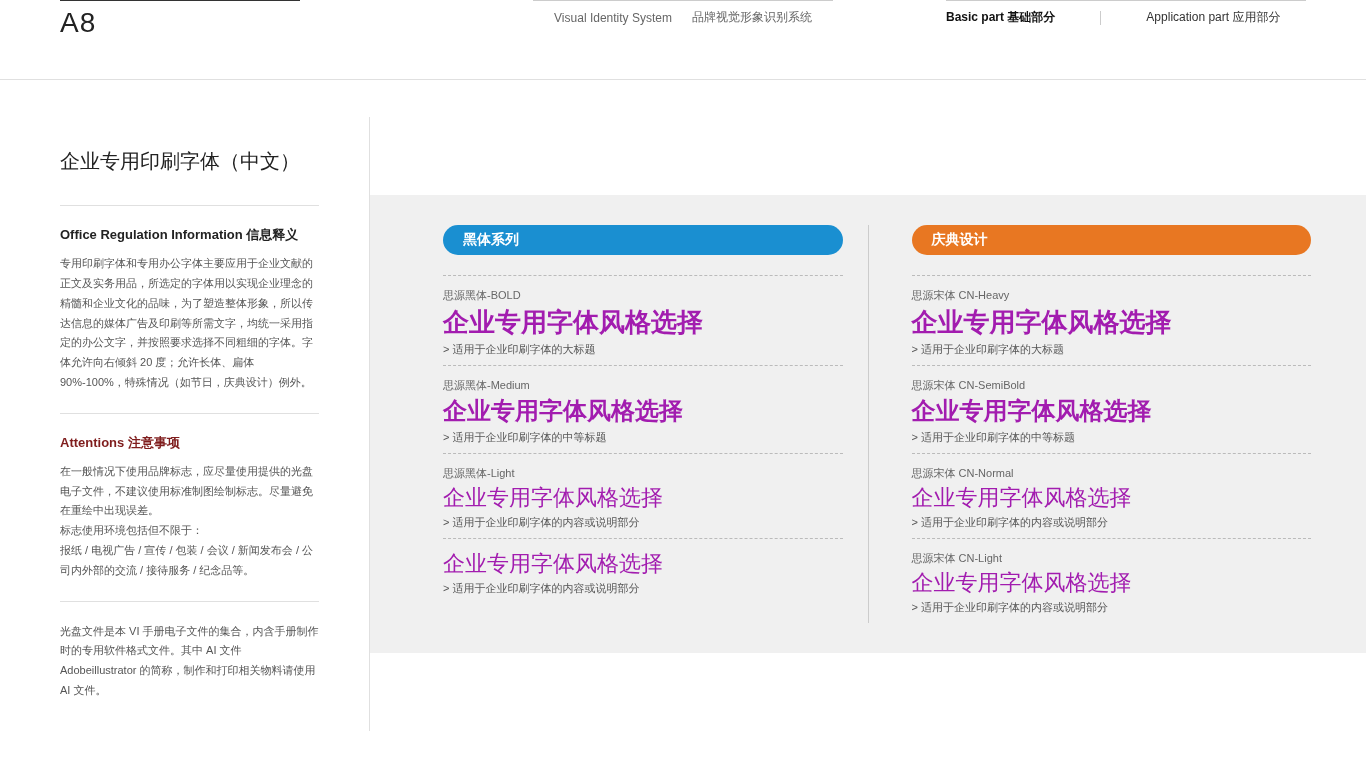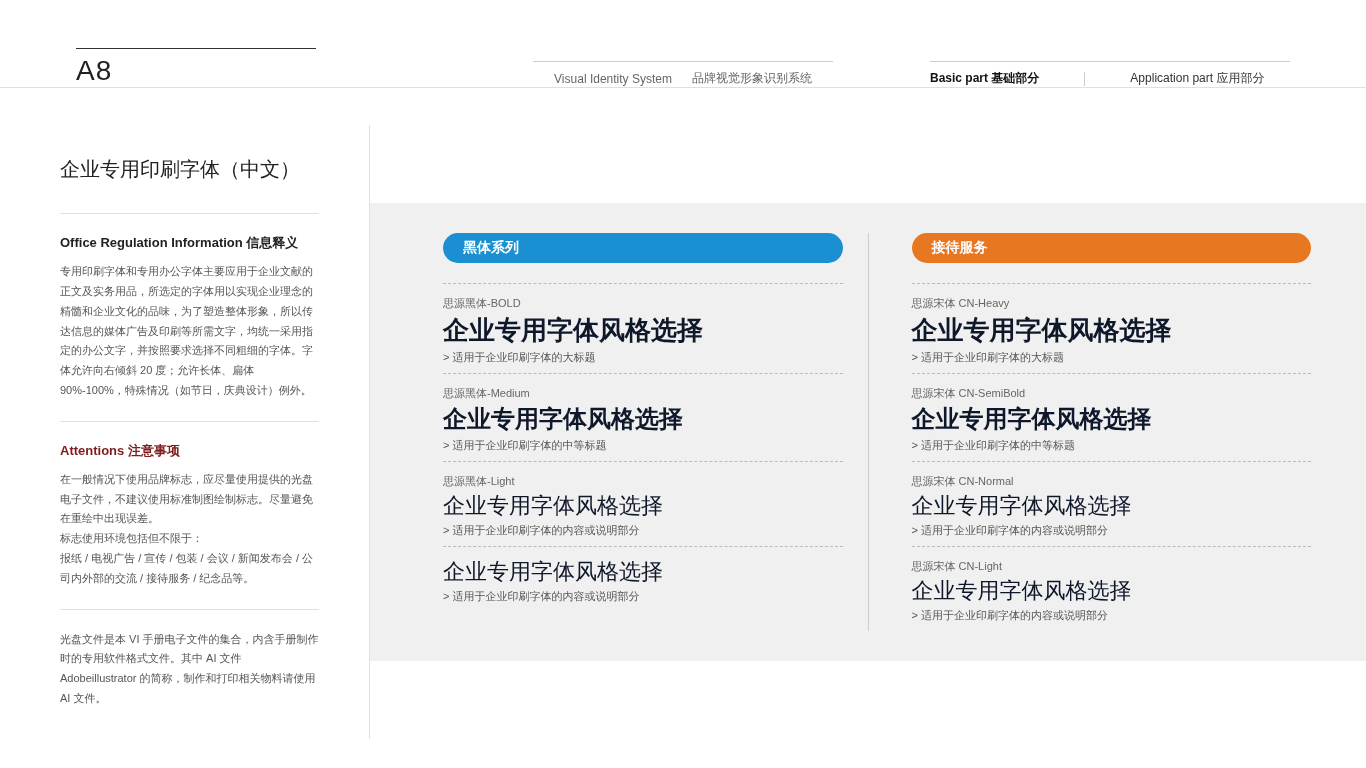--- a/index.html
+++ b/index.html
@@ -1,26 +1,25 @@
 <!DOCTYPE html>
 <html><head>
   <meta charset="utf-8">
   <style>
     * { box-sizing: border-box; margin: 0; padding: 0; }
     body { font-family: 'Arial', sans-serif; background: #fff; width: 1366px; height: 768px; overflow: hidden; }
 
     
     .header {
       display: flex;
-      align-items: flex-end;
-      padding: 0 76px;
+      align-items: flex-start;
+      padding: 0 60px;
       height: 80px;
       border-bottom: 1px solid #e0e0e0;
       position: relative;
-      margin-top: 8px;
     }
     .header-left {
       display: flex;
       flex-direction: column;
       min-width: 260px;
     }
     .header-line {
       width: 240px;
       height: 1px;
       background: #333;
@@ -183,21 +182,21 @@
       flex: 1;
     }
     .font-name {
       font-size: 11px;
       color: #666;
       margin-bottom: 4px;
     }
     .font-demo {
       font-size: 22px;
       font-weight: bold;
-      color: #0f172a;
+      color: #a21caf;
       margin-bottom: 4px;
       line-height: 1.2;
     }
     .font-demo.medium {
       font-weight: 500;
     }
     .font-demo.light {
       font-weight: 300;
     }
     .font-desc {
@@ -298,21 +297,21 @@
 
           <div class="font-section">
             <div class="font-demo light" style="font-size:22px;font-weight:300;">企业专用字体风格选择</div>
             <div class="font-desc">适用于企业印刷字体的内容或说明部分</div>
           </div>
         </div>
       </div>
 
       <div class="font-col">
         <div class="col-content">
-          <span class="cat-header orange">接待服务</span>
+          <span class="cat-header orange">庆典设计</span>
 
           <div class="font-section">
             <div class="font-name">思源宋体 CN-Heavy</div>
             <div class="font-demo" style="font-size:26px;font-weight:900;font-family:serif;">企业专用字体风格选择</div>
             <div class="font-desc">适用于企业印刷字体的大标题</div>
           </div>
 
           <div class="font-section">
             <div class="font-name">思源宋体 CN-SemiBold</div>
             <div class="font-demo medium" style="font-size:24px;font-weight:600;font-family:serif;">企业专用字体风格选择</div>

